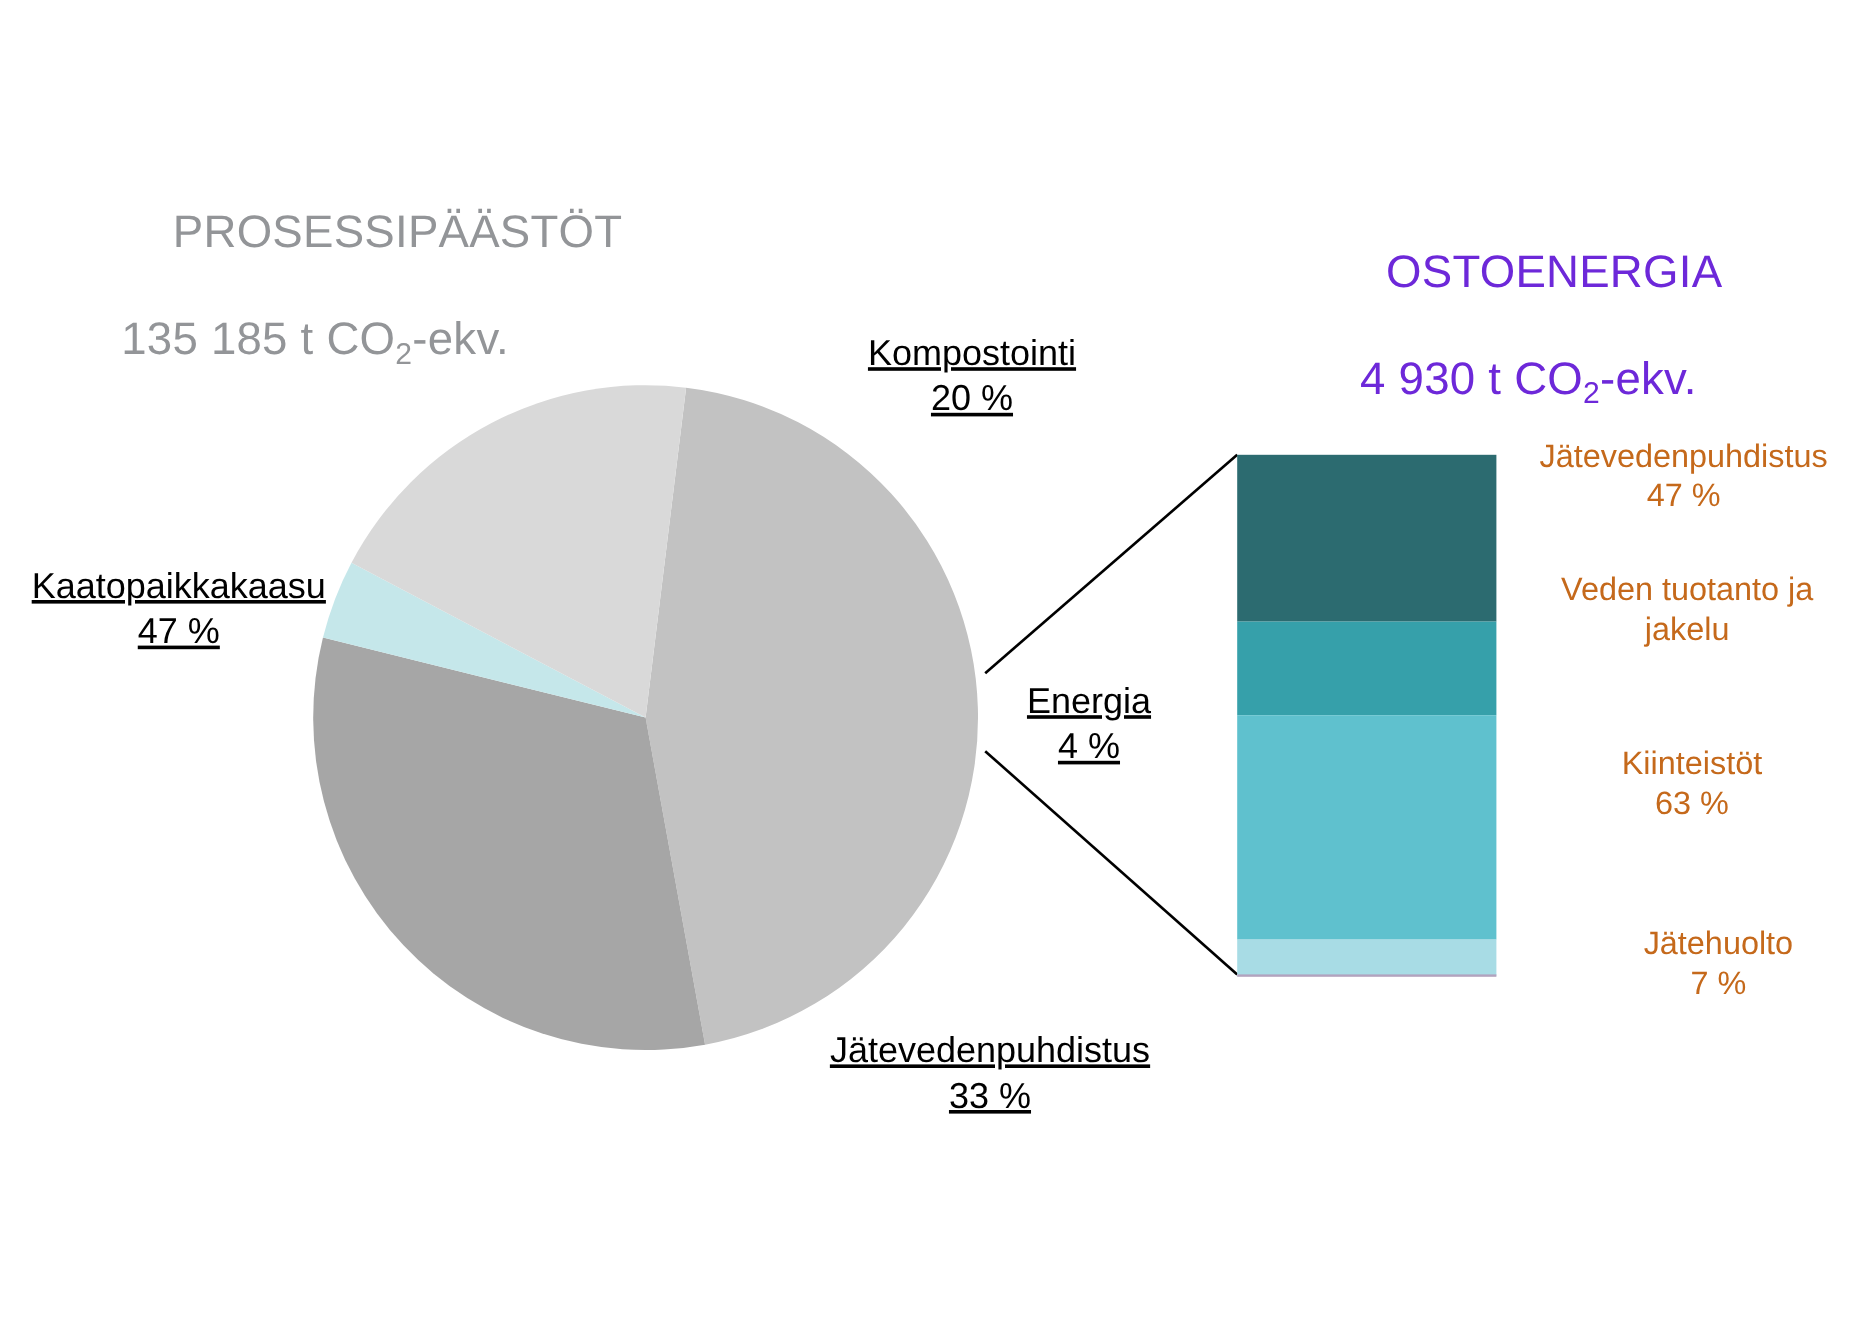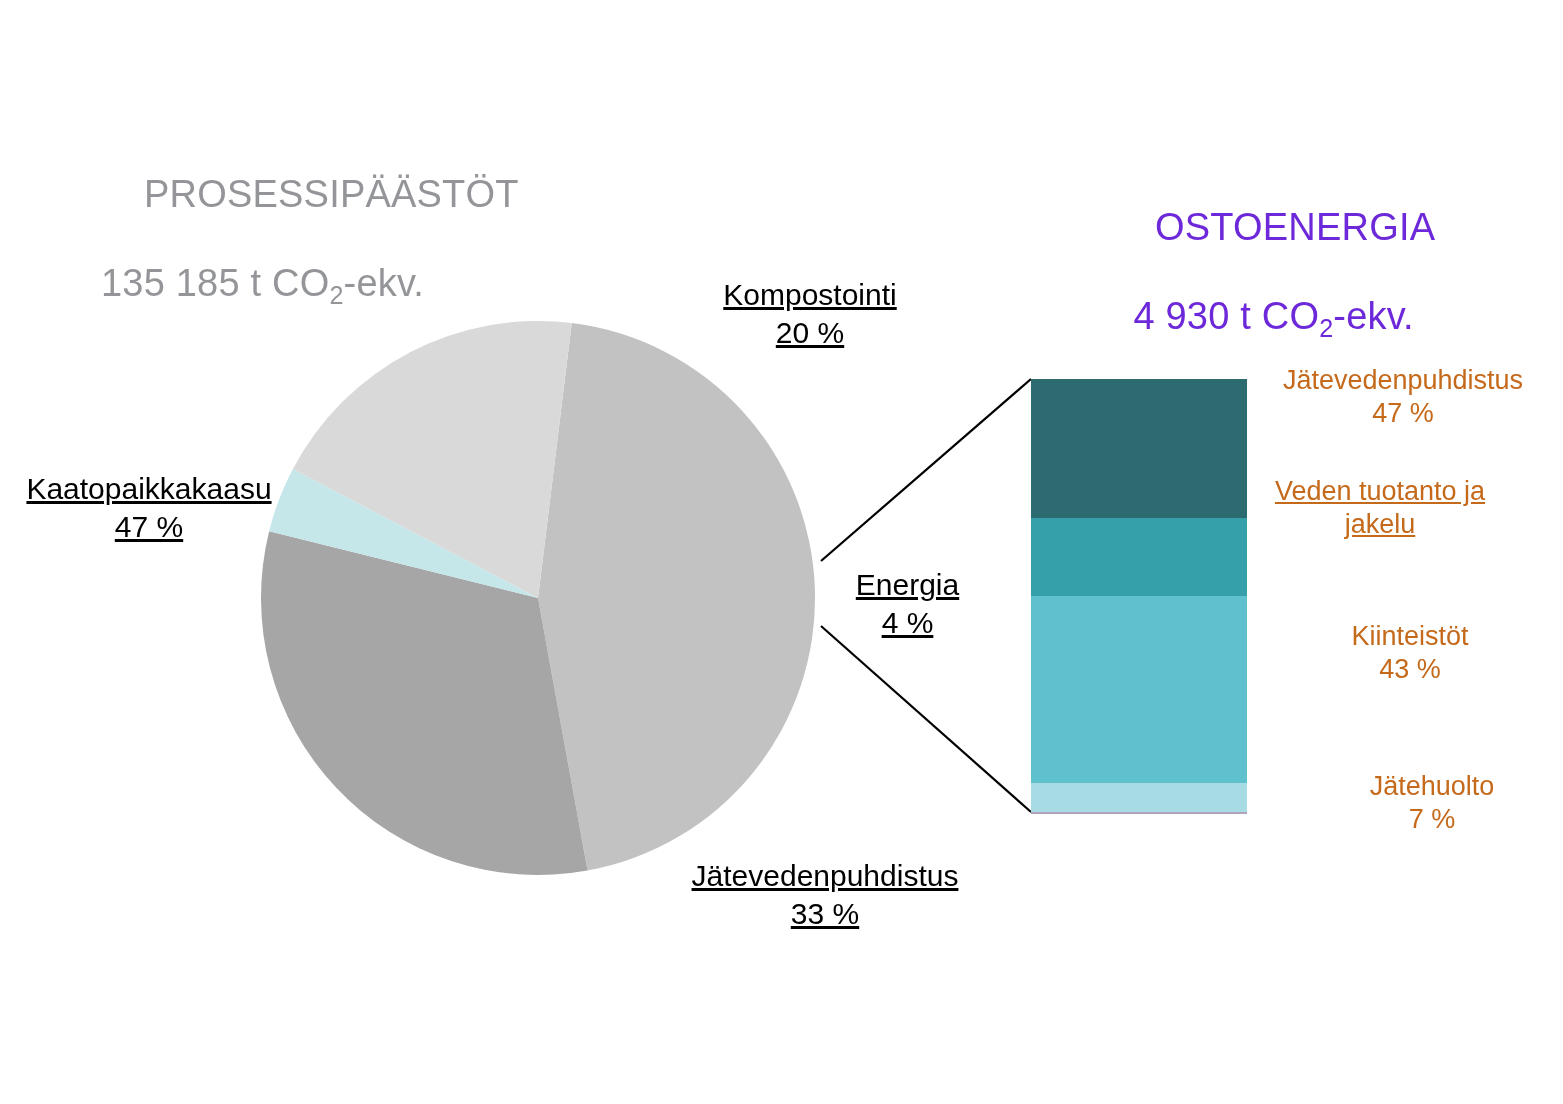--- a/index.html
+++ b/index.html
@@ -88,21 +88,21 @@
 
   
   .bar-label {
     color: #C5691B;
     font-size: 27px;
     line-height: 1.24;
     text-align: center;
     white-space: normal;
   }
   #label-bar-jatevedenpuhdistus { left: 1243px; top: 364px; width: 290px; }
-  #label-bar-veden            { left: 1225px; top: 475px; width: 280px; text-decoration: underline; }
+  #label-bar-veden            { left: 1251px; top: 475px; width: 280px; }
   #label-bar-kiinteistot      { left: 1270px; top: 620px; width: 250px; text-align: center; }
   #label-bar-jatehuolto       { left: 1292px; top: 770px; width: 250px; }
 </style>
 </head>
 <body>
 
 <div id="stage">
 
   <div class="abs title-block" id="process-title">
     <span class="l1">PROSESSIPÄÄSTÖT</span>
@@ -160,21 +160,21 @@
     <div>Jätevedenpuhdistus</div>
     <div>47 %</div>
   </div>
 
   <div class="abs bar-label" id="label-bar-veden">
     <div>Veden tuotanto ja jakelu</div>
   </div>
 
   <div class="abs bar-label" id="label-bar-kiinteistot">
     <div>Kiinteistöt</div>
-    <div>43 %</div>
+    <div>63 %</div>
   </div>
 
   <div class="abs bar-label" id="label-bar-jatehuolto">
     <div>Jätehuolto</div>
     <div>7 %</div>
   </div>
 
 </div>
 
 </body></html>

